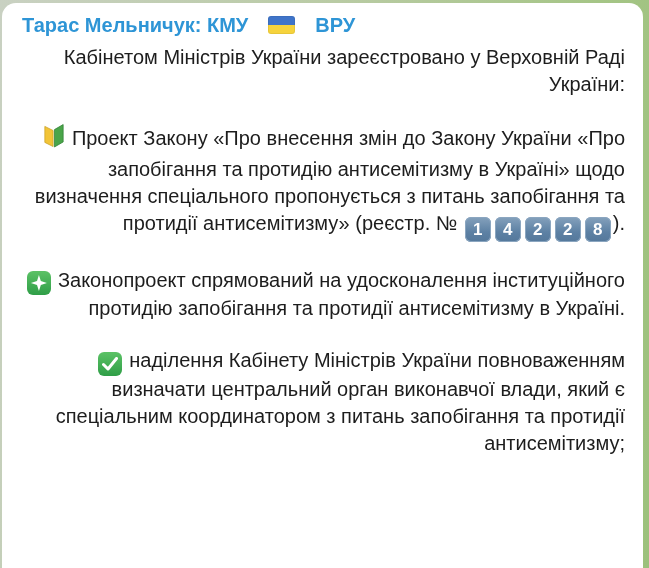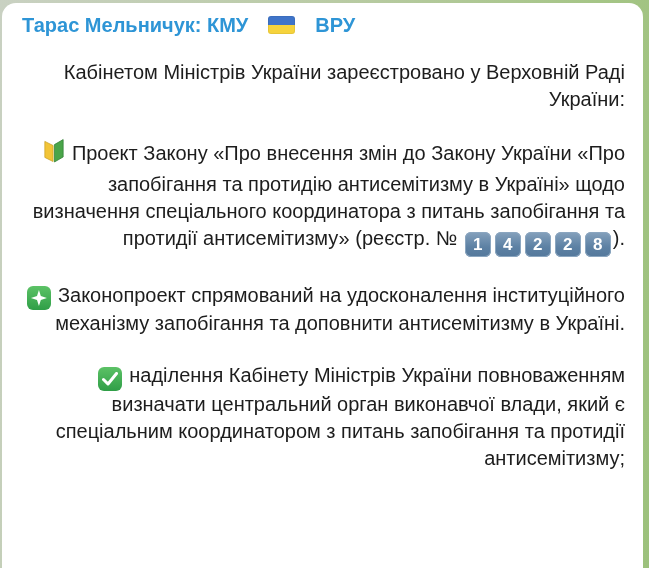--- a/index.html
+++ b/index.html
@@ -8,21 +8,21 @@
     font-family:"Liberation Sans","DejaVu Sans",sans-serif;
     background:linear-gradient(100deg,#c9d1c2 0%,#b9cba4 45%,#a5c586 80%,#9cc17c 100%);
   }
   .bubble{
     position:absolute;left:2px;top:3px;right:6px;bottom:-30px;
     background:#ffffff;border-radius:14px 14px 0 0;
     padding:9px 18px 0 20px;box-sizing:border-box;
   }
   .channel-name{
     color:#2e95d6;font-weight:bold;font-size:20px;line-height:26px;
-    margin:0 0 21px 0;cursor:pointer;display:flex;align-items:center;gap:20px;
+    margin:0 0 6px 0;cursor:pointer;display:flex;align-items:center;gap:20px;
   }
   .msg-par{
     color:#1d1d1d;font-size:20px;line-height:27px;margin:0 0 25px 0;text-align:right;
   }
   .msg-par:last-child{margin-bottom:16px;}
   
   .emoji{display:inline-block;vertical-align:-4px;margin-right:7px;}
   .flag-ua{
     width:27px;height:18px;border-radius:3px;vertical-align:-2px;margin:0;
     background:linear-gradient(#3f74c9 0 50%,#f6d33c 50% 100%);
@@ -59,28 +59,28 @@
   <p class="msg-par">
     <span>Кабінетом Міністрів України зареєстровано у Верховній Раді України:</span>
   </p>
 
   <p class="msg-par">
     <span class="emoji">
       <svg width="22" height="26" viewBox="0 0 24 27" aria-hidden="true">
         <path d="M2 3 L11 7.5 L11 25 L2 20.5 Z" fill="#f2c437" stroke="#c79f23" stroke-width="0.8"></path>
         <path d="M22 1 L12.5 6.5 L12.5 25.5 L22 20 Z" fill="#4aa549" stroke="#2f7e33" stroke-width="0.8"></path>
       </svg>
-    </span><span>Проект Закону «Про внесення змін до Закону України «Про запобігання та протидію антисемітизму в Україні» щодо визначення спеціального координатора з питань запобігання та протидії антисемітизму» (реєстр. №</span>
+    </span><span>Проект Закону «Про внесення змін до Закону України «Про запобігання та протидію антисемітизму в Україні» щодо визначення спеціального пропонується з питань запобігання та протидії антисемітизму» (реєстр. №</span>
     <span class="keycap">1</span><span class="keycap">4</span><span class="keycap">2</span><span class="keycap">2</span><span class="keycap">8</span><span>).</span>
   </p>
 
   <p class="msg-par">
     <span class="emoji sq-green">
         <span class="star4"></span>
-      </span><span>Законопроект спрямований на удосконалення інституційного механізму запобігання та доповнити антисемітизму в Україні.</span>
+      </span><span>Законопроект спрямований на удосконалення інституційного протидію запобігання та протидії антисемітизму в Україні.</span>
   </p>
 
 
   <p class="msg-par">
     <span class="emoji sq-green">
       <svg width="16" height="14" viewBox="0 0 16 14" aria-hidden="true">
         <path d="M1.5 7.5 L6 12 L14.5 1.5" fill="none" stroke="#ffffff" stroke-width="3" stroke-linecap="round" stroke-linejoin="round"></path>
       </svg>
     </span><span>наділення Кабінету Міністрів України повноваженням визначати центральний орган виконавчої влади, який є спеціальним координатором з питань запобігання та протидії антисемітизму;</span>
   </p>

